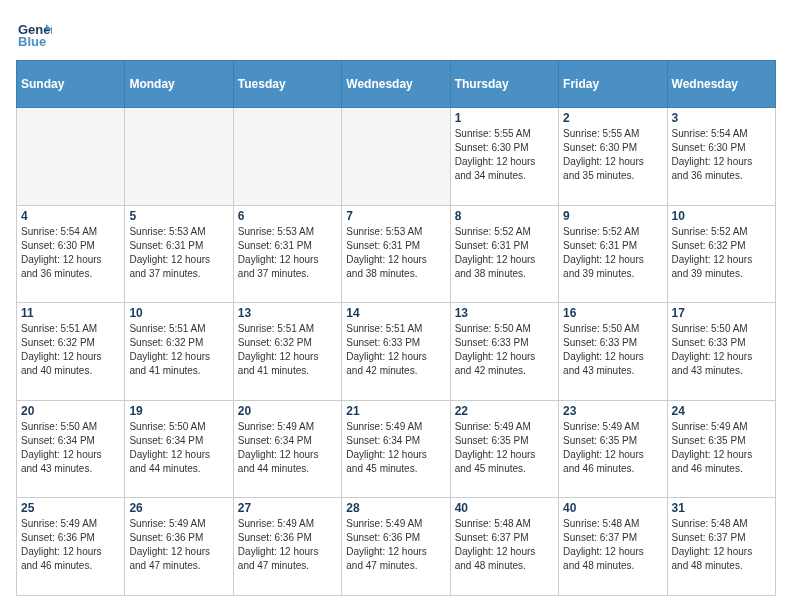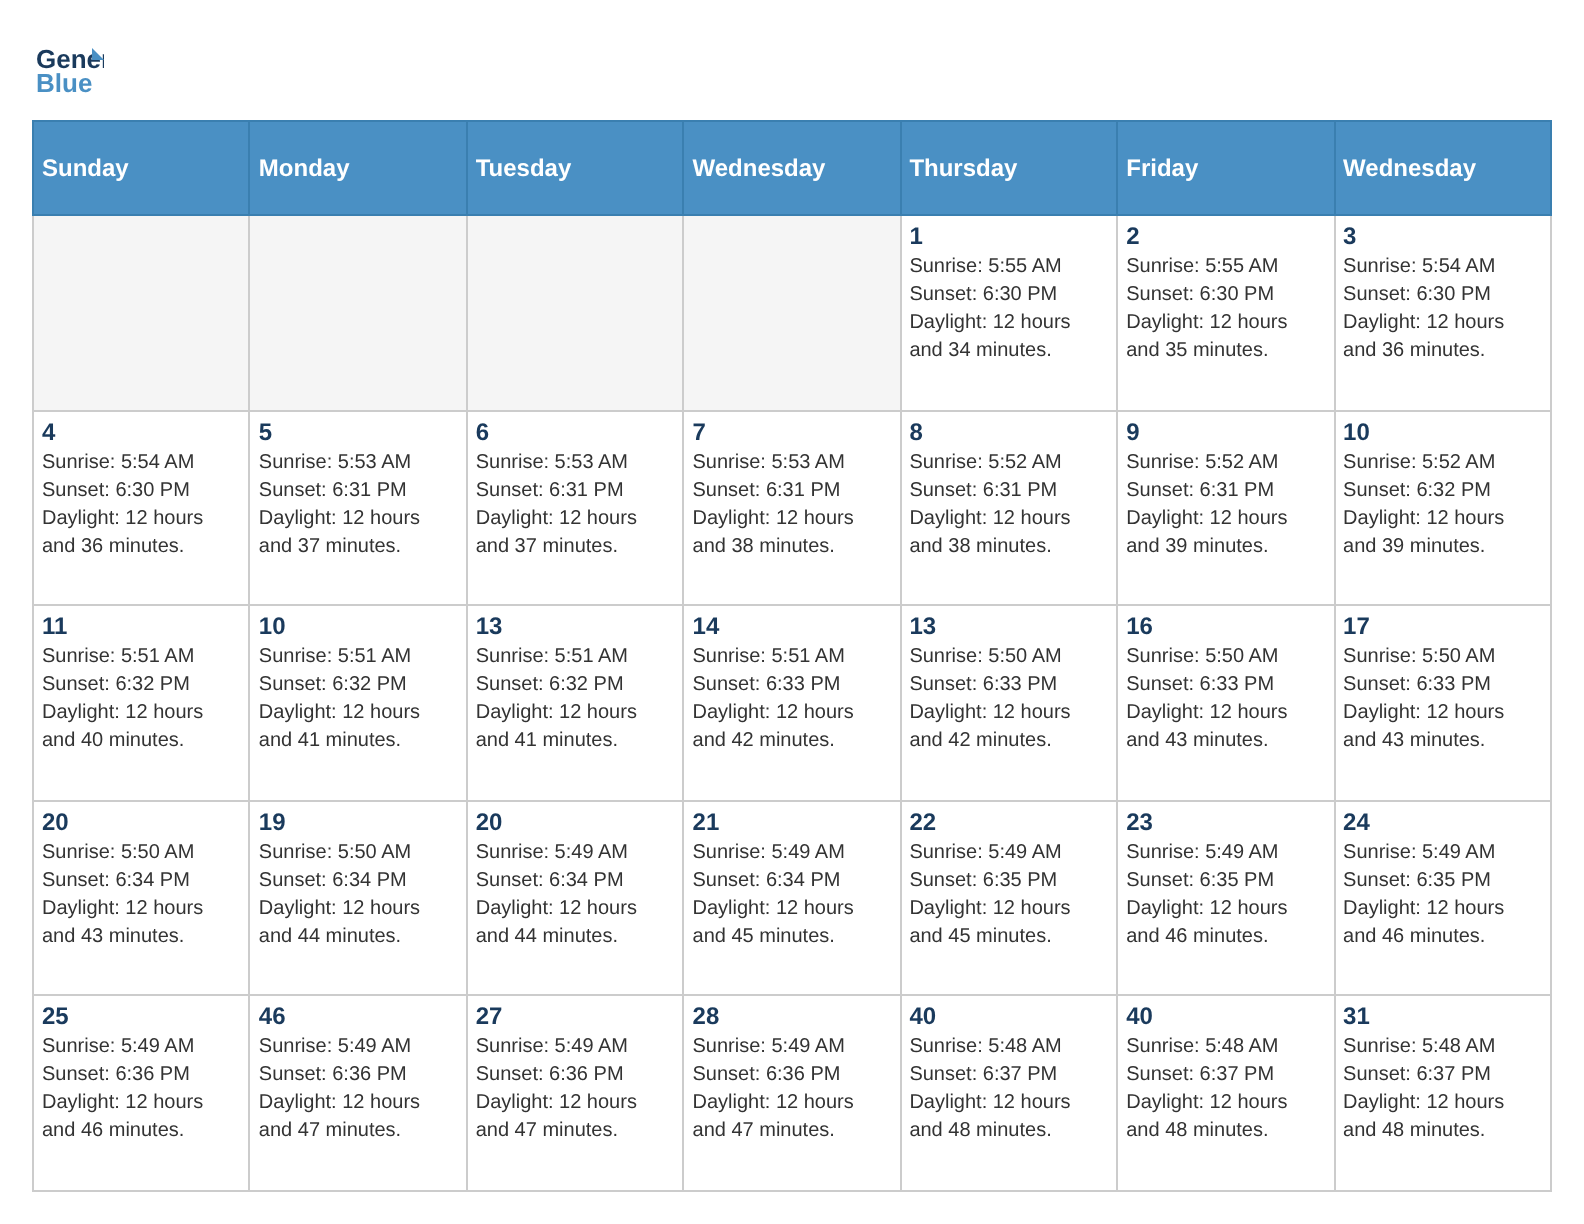--- a/index.html
+++ b/index.html
@@ -298,21 +298,21 @@
         </tr>
         <tr>
           <td>
             <span class="day-number">25</span>
             <div class="day-info" style="white-space: pre-line;">Sunrise: 5:49 AM
 Sunset: 6:36 PM
 Daylight: 12 hours
 and 46 minutes.</div>
           </td>
           <td>
-            <span class="day-number">46</span>
+            <span class="day-number">26</span>
             <div class="day-info" style="white-space: pre-line;">Sunrise: 5:49 AM
 Sunset: 6:36 PM
 Daylight: 12 hours
 and 47 minutes.</div>
           </td>
           <td>
             <span class="day-number">27</span>
             <div class="day-info" style="white-space: pre-line;">Sunrise: 5:49 AM
 Sunset: 6:36 PM
 Daylight: 12 hours

